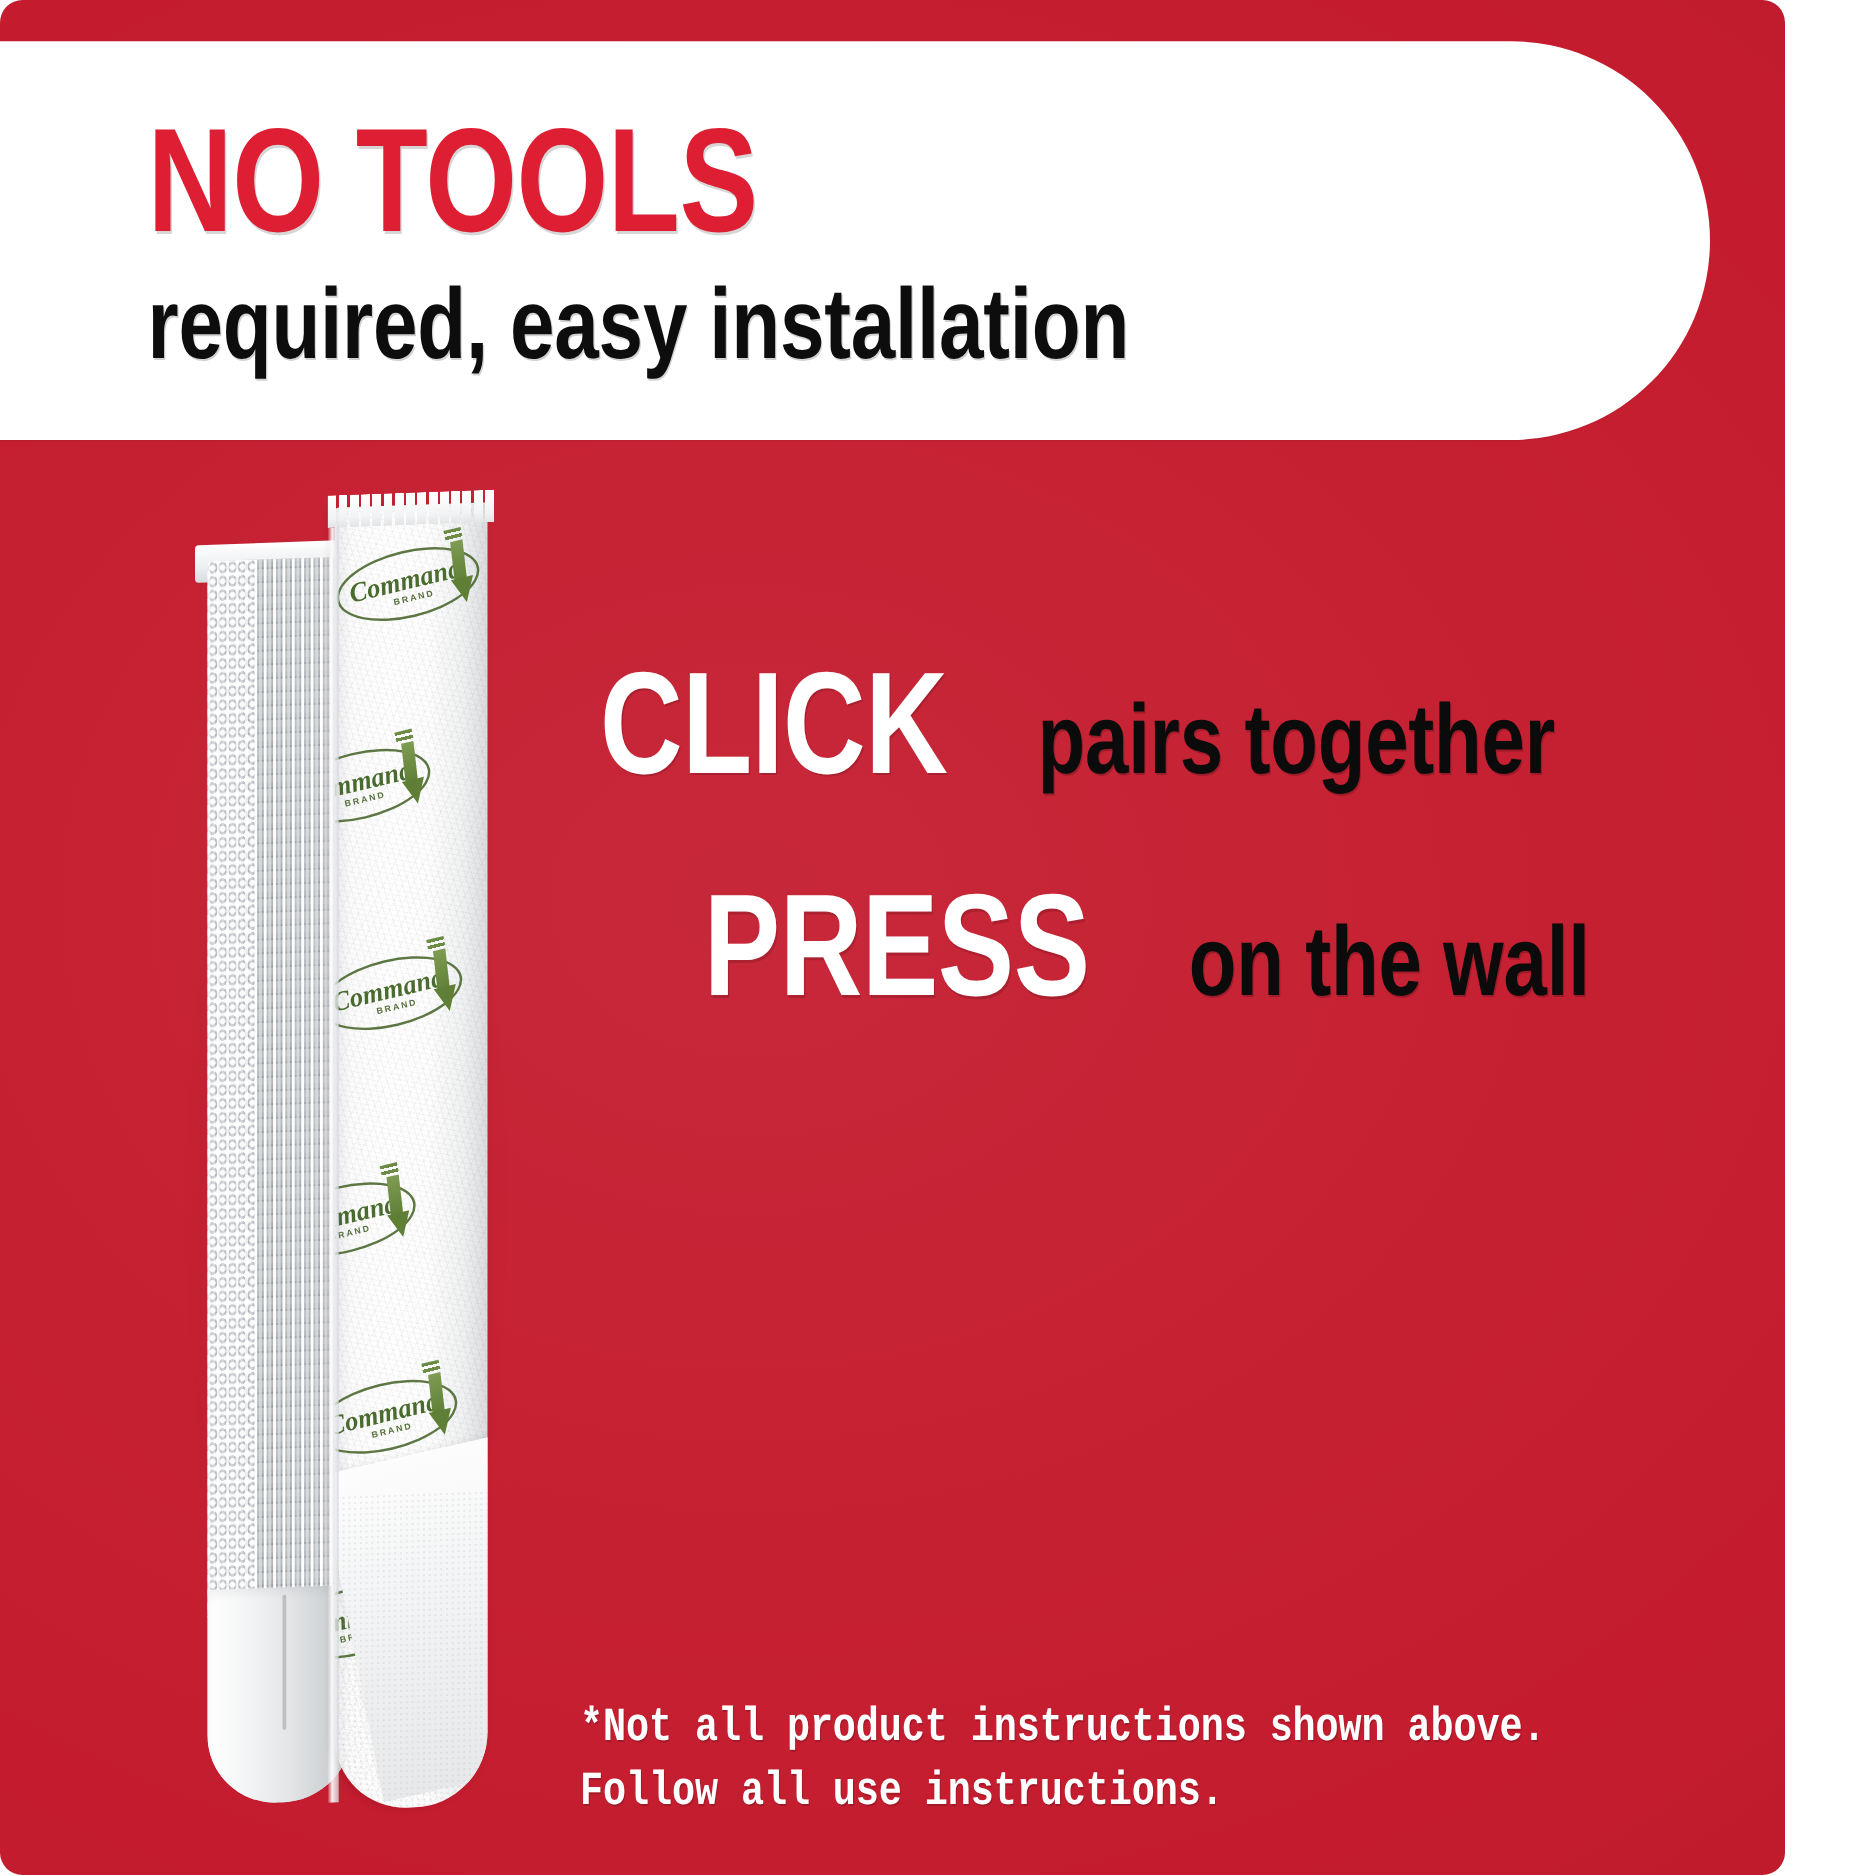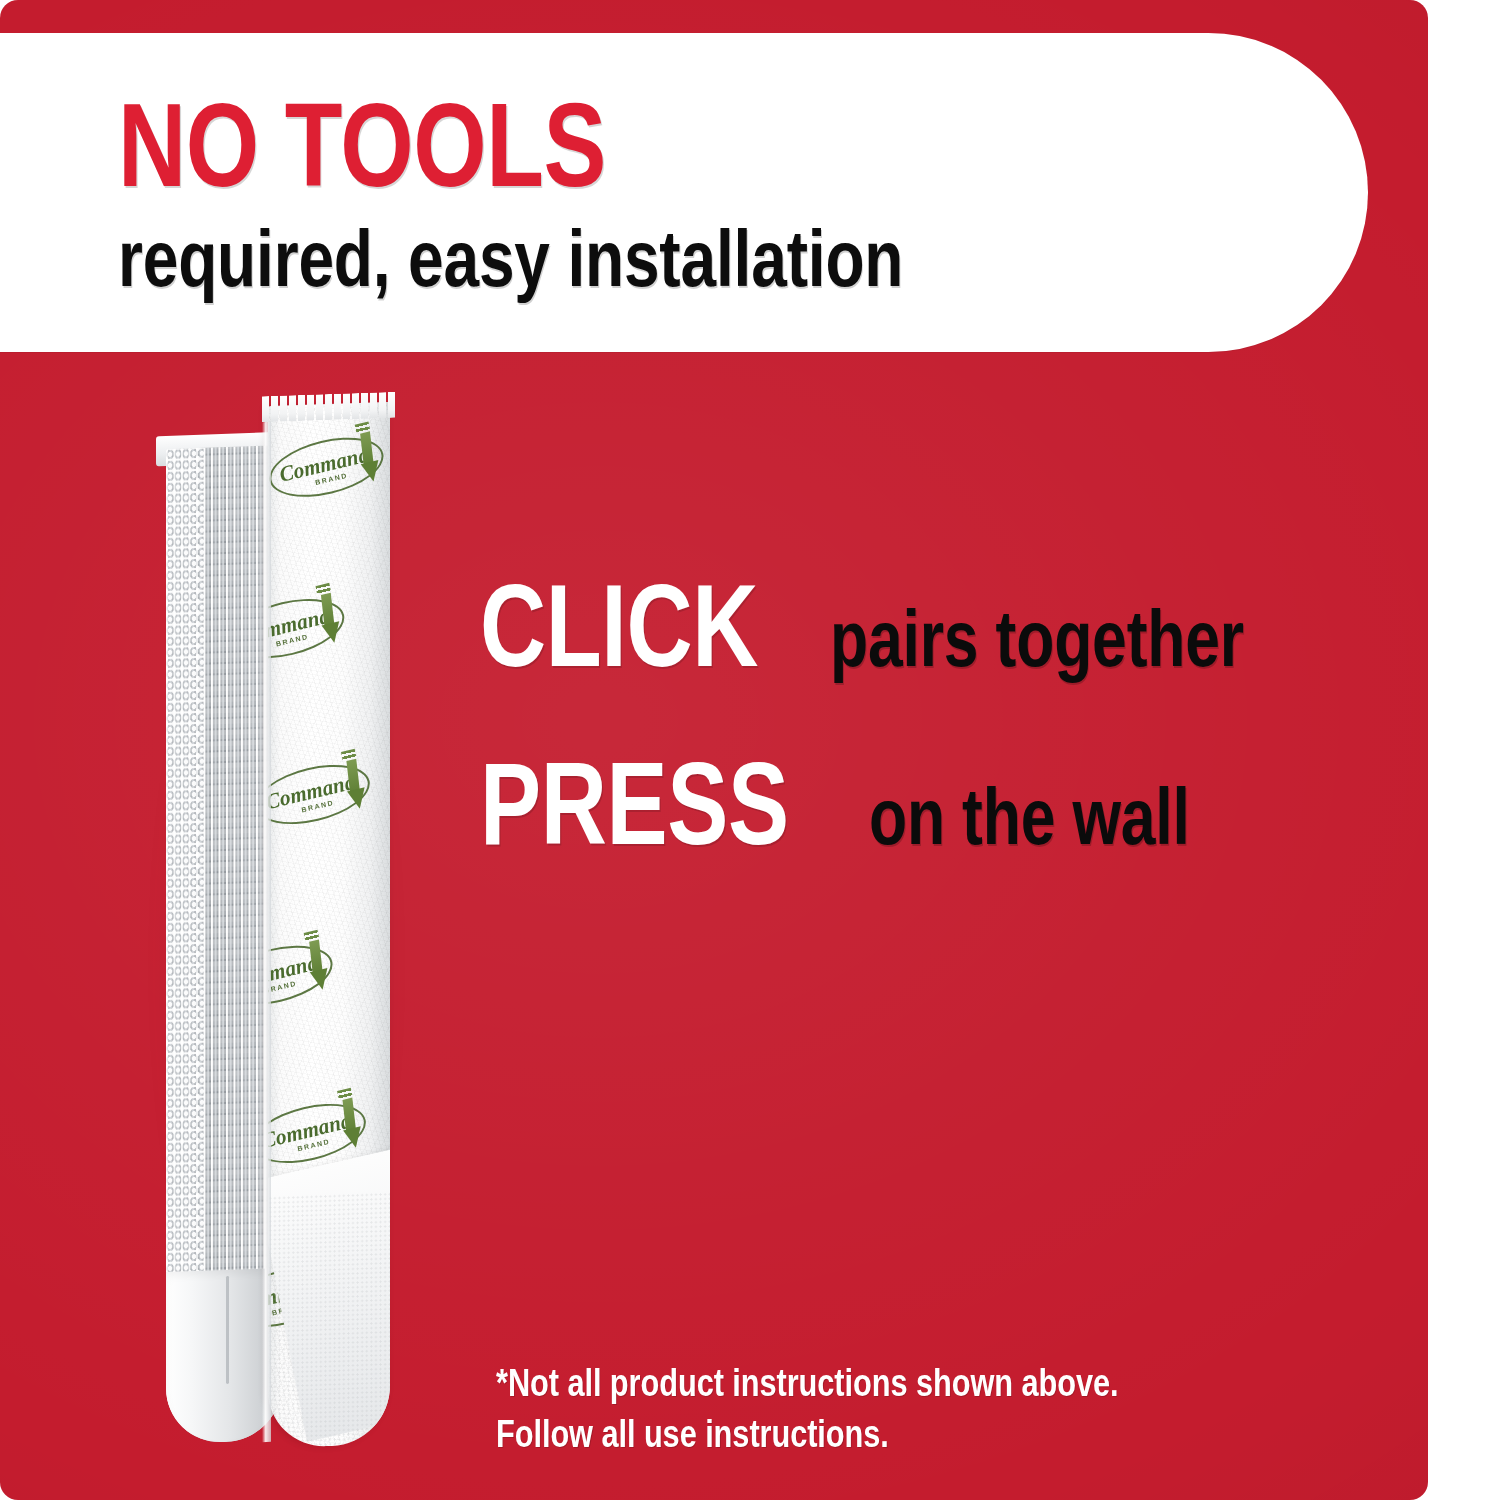--- a/index.html
+++ b/index.html
@@ -315,21 +315,20 @@
       rgba(210,214,218,0.75) 100%);
   }
 
   
   #steps {
     position: absolute;
     left: 480px;
     top: 520px;
     width: 960px;
     z-index: 4;
-    margin-top: 48px;
   }
   .step-row {
     white-space: nowrap;
     margin: 0 0 58px 0;
     line-height: 1.0;
   }
   .step-row:last-child { margin-bottom: 0; }
   .step-key {
     font-size: 116px;
     font-weight: 700;
@@ -347,29 +346,30 @@
     letter-spacing: -0.2px;
     display: inline-block;
     transform: scaleX(0.79);
     transform-origin: left center;
     margin-left: -2px;
     text-shadow: 1.2px 1.6px 0 rgba(0,0,0,0.20);
   }
   
   #step-0 { margin-bottom: 62px; }
   #step-1 { margin-bottom: 68px; }
-  #step-2 { margin-bottom: 62px; }
+  #step-2 { margin-bottom: 62px; text-align: center; }
 
   
   #footnote {
     position: absolute;
-    left: 496px;
+    left: 464px;
     top: 1358px;
     width: 900px;
     z-index: 4;
+    font-family: Liberation Mono, monospace;
   }
   .footnote-line {
     font-size: 38px;
     font-weight: 700;
     color: #ffffff;
     line-height: 1.34;
     letter-spacing: -0.1px;
     transform: scaleX(0.81);
     transform-origin: left center;
     white-space: nowrap;

